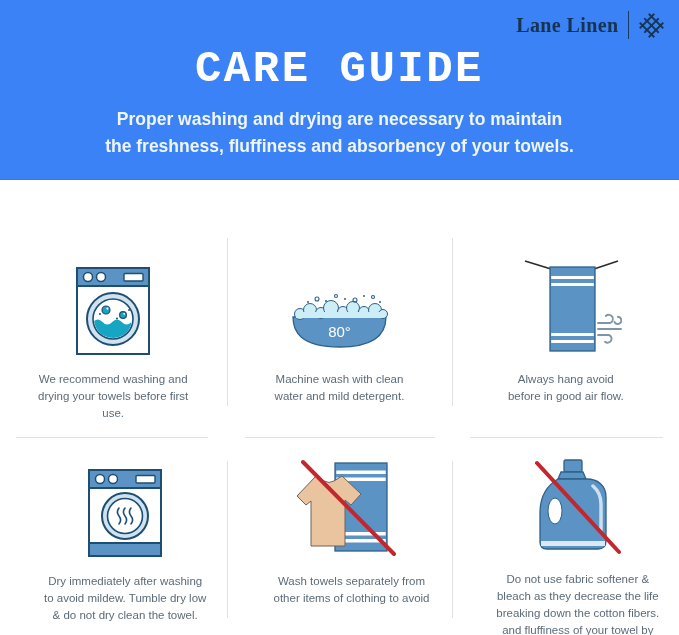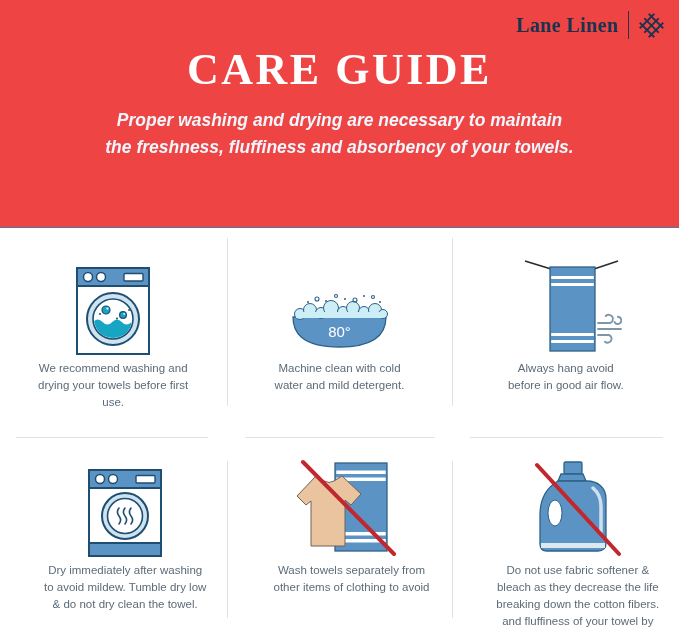--- a/index.html
+++ b/index.html
@@ -1,39 +1,39 @@
 <!DOCTYPE html>
 <html><head>
 <meta charset="utf-8">
 <style>
   html,body{margin:0;padding:0;background:#ffffff;}
   body{font-family:"Liberation Sans",sans-serif;}
   .page{position:relative;width:679px;height:635px;background:#ffffff;overflow:hidden;}
 
   
-  .header{position:absolute;top:0;left:0;width:679px;height:228px;
-          background:#ef4444;border-bottom:1.5px solid #4a7ba6;box-sizing:border-box;}
+  .header{position:absolute;top:0;left:0;width:679px;height:180px;
+          background:#3b82f6;border-bottom:1.5px solid #4a7ba6;box-sizing:border-box;}
   .brand{position:absolute;top:11px;right:14px;display:flex;align-items:center;gap:9px;}
   .brand-name{font-family:"Liberation Serif",serif;font-weight:700;font-size:20px;
               color:#16334f;letter-spacing:.4px;}
   .brand-divider{width:1.5px;height:28px;background:#16334f;opacity:.9;}
-  .title{padding-top:44px;text-align:center;font-family:Liberation Serif, serif;
+  .title{padding-top:44px;text-align:center;font-family:Liberation Mono, monospace;
          font-weight:700;font-size:44px;letter-spacing:2.5px;color:#ffffff;}
   .subtitle{margin-top:12px;text-align:center;color:#eef6fb;font-size:17.5px;
-            line-height:27px;font-weight:700;font-style:italic;}
+            line-height:27px;font-weight:700;}
 
   
   .grid-row{position:absolute;left:0;width:679px;display:flex;}
   .row1{top:212px;height:225px;}
   .row2{top:437px;height:198px;padding-left:12px;}
   .cell{flex:1 1 0;display:flex;flex-direction:column;align-items:center;}
   .icon-wrap{display:flex;align-items:flex-end;justify-content:center;}
   .row1 .icon-wrap{height:104px;margin-top:39px;text-align:right;}
   .row2 .icon-wrap{height:100px;margin-top:20px;}
-  .caption{margin-top:5px;text-align:center;color:#5c6b78;font-size:11.5px;line-height:17px;}
+  .caption{margin-top:16px;text-align:center;color:#5c6b78;font-size:11.5px;line-height:17px;}
   .caption div{white-space:nowrap;}
 
   
   .divider{position:absolute;background:#e2e2e2;}
   .dv{width:1px;}
   .dh{height:1px;}
   .dv-r1-a{left:227px;top:238px;height:168px;}
   .dv-r1-b{left:452px;top:238px;height:168px;}
   .dh-a{top:437px;left:16px;width:192px;}
   .dh-b{top:437px;left:245px;width:190px;}
@@ -141,21 +141,21 @@
             <circle cx="39" cy="10" r="1"></circle>
               <circle cx="58" cy="8" r="1"></circle>
             <circle cx="77" cy="5" r="1"></circle>
               <circle cx="93" cy="11" r="1"></circle>
               <circle cx="21" cy="11" r="1"></circle>
           </g>
           <text x="52.5" y="46" text-anchor="middle" fill="#ffffff" font-size="15" font-family="Liberation Sans, sans-serif">80°</text>
         </svg>
       </div>
       <div class="caption">
-          <div>Machine clean with cold</div>
+          <div>Machine wash with clean</div>
           <div>water and mild detergent.</div>
         </div>
     </div>
 
     <div class="cell">
       <div class="icon-wrap">
         <svg width="112" height="100" viewBox="0 0 112 100">
           <path d="M41,14 L15,6" stroke="#2b2b2b" stroke-width="1.6" fill="none"></path>
           <path d="M84,14 L108,6" stroke="#2b2b2b" stroke-width="1.6" fill="none"></path>
           <rect x="40" y="12" width="45" height="84" fill="#5b93c5" stroke="#2e6187" stroke-width="1.3"></rect>

